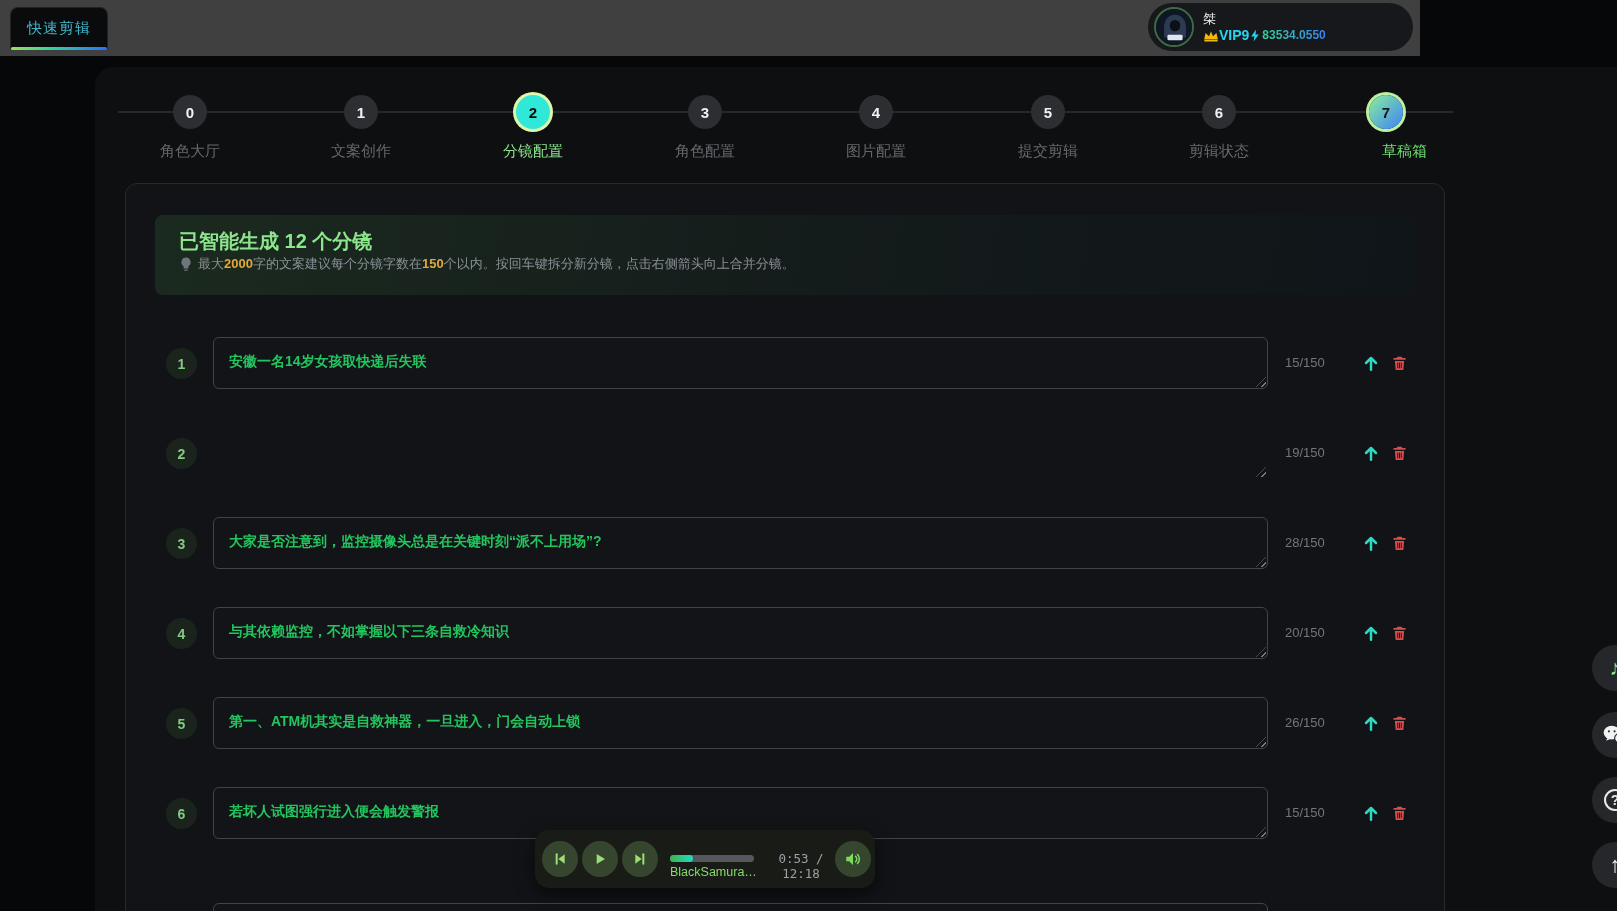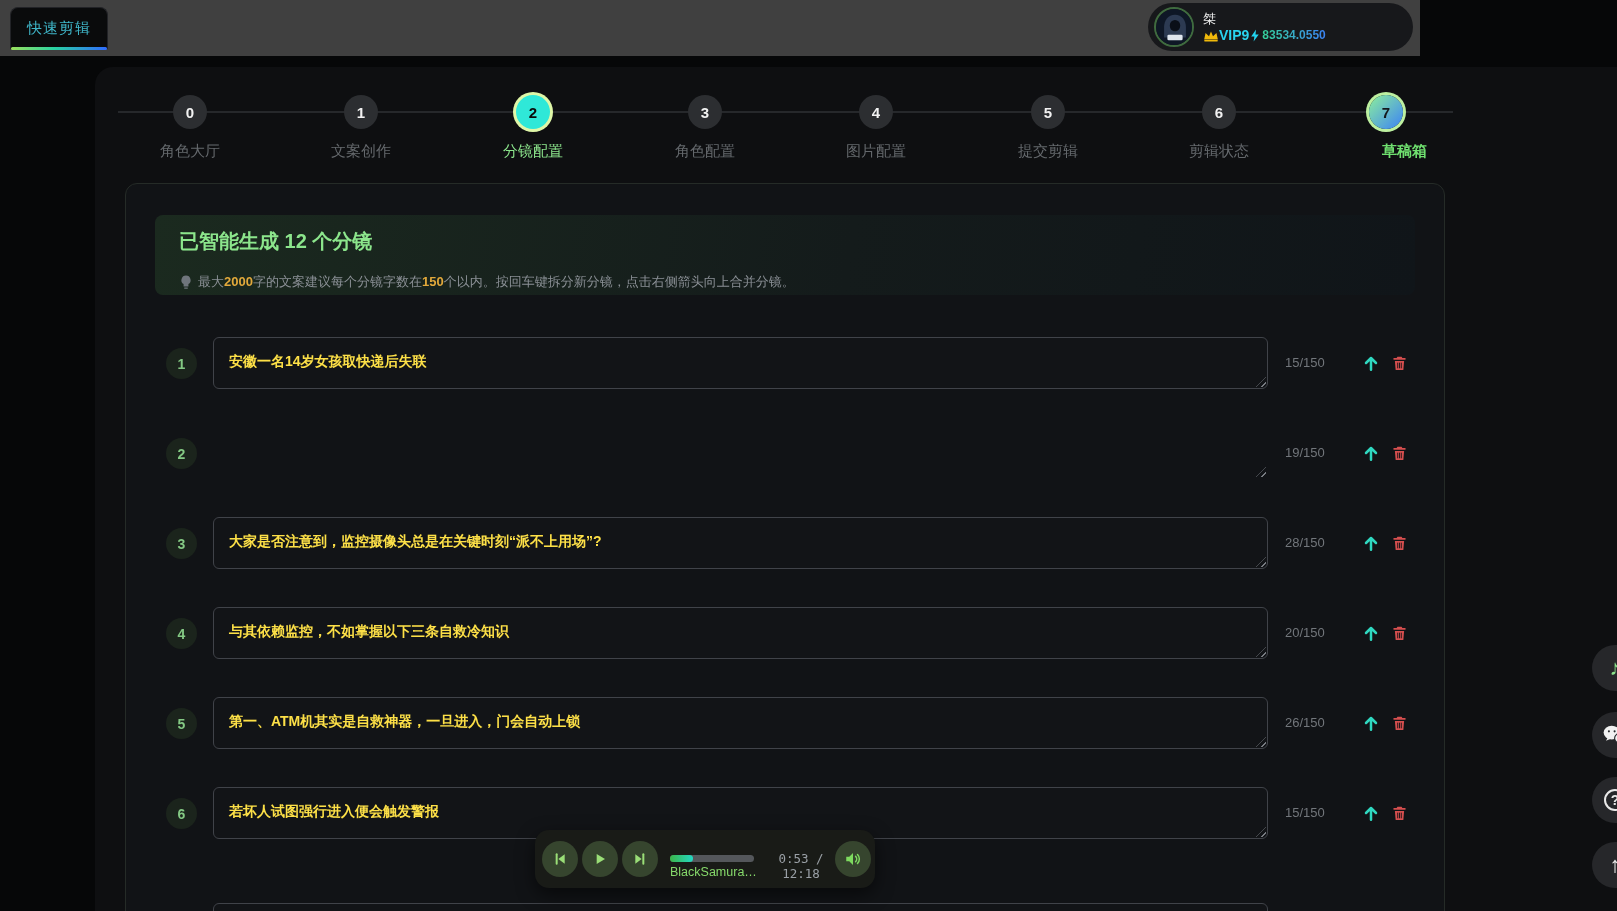--- a/index.html
+++ b/index.html
@@ -48,45 +48,45 @@
   .step { position:absolute; top:95px; width:120px; display:flex; flex-direction:column; align-items:center; cursor:pointer; }
   .step-circle {
     width:34px; height:34px; border-radius:50%; background:#2c2e31;
     display:flex; align-items:center; justify-content:center;
     font-size:15px; font-weight:bold; color:#f2f2f2; z-index:2;
   }
   .step-label { margin-top:13px; font-size:15px; color:#64686c; }
   .step.current .step-circle { background:#2fe8d8; color:#0a0a0a; box-shadow:0 0 0 3px #dff7a8; }
   .step.current .step-label { color:#8de78d; }
   .step.done .step-circle { background:linear-gradient(135deg,#8cef9c,#3b82f6); color:#14181c; box-shadow:0 0 0 3px #bdf0a0; }
-  .step.done .step-label { color:#6fe06f; font-weight:bold;margin-left:37px; }
+  .step.done .step-label { color:#6fe06f; font-weight:normal;margin-left:37px; }
   
   .card {
     position:absolute; left:125px; top:183px; width:1320px; height:780px;
     background:#111316; border:1px solid #252b27; border-radius:12px;
   }
   .banner {
     position:absolute; left:155px; top:215px; width:1260px; height:80px; border-radius:8px;
     background:linear-gradient(100deg,#1b2a1f 0%,#141b1b 55%,#101519 100%);
     padding:13px 24px;
   }
   .banner-title { font-size:20px; font-weight:bold; color:#8ce68c; }
-  .banner-tip { margin-top:18px; font-size:13px; color:#8b9096; display:flex; align-items:center; gap:5px; }
+  .banner-tip { margin-top:0; font-size:13px; color:#8b9096; display:flex; align-items:center; gap:5px; }
   .tip-num { color:#e2a93b; font-weight:bold; }
   
   .row { position:absolute; left:155px; width:1260px; height:52px; }
   .badge {
     position:absolute; left:11px; top:11px; width:31px; height:31px; border-radius:50%;
     background:#1b241c; color:#84c984; font-size:14px; font-weight:bold;
     display:flex; align-items:center; justify-content:center;
   }
   .sb-text {
     position:absolute; left:58px; top:0; width:1055px; height:52px;
     background:#121417; border:1px solid #404349; border-radius:6px;
-    color:#fde047; font-size:14px; font-weight:bold; line-height:19px;
+    color:#22c55e; font-size:14px; font-weight:bold; line-height:19px;
     padding:14px 15px; resize:none; outline:none;
     font-family:"Liberation Sans","DejaVu Sans",sans-serif;
   }
   .resize-grip {
     position:absolute; left:1101px; top:40px; width:10px; height:10px;
     background:repeating-linear-gradient(135deg,transparent 0 2.5px,#777b81 2.5px 3.8px);
     clip-path:polygon(100% 0,100% 100%,0 100%);
   }
   .counter { position:absolute; left:1130px; top:18px; width:70px; text-align:left; font-size:13px; color:#72767b; }
   .icon-btn { position:absolute; top:14px; width:24px; height:24px; background:none; border:none; cursor:pointer; display:flex; align-items:center; justify-content:center; }

